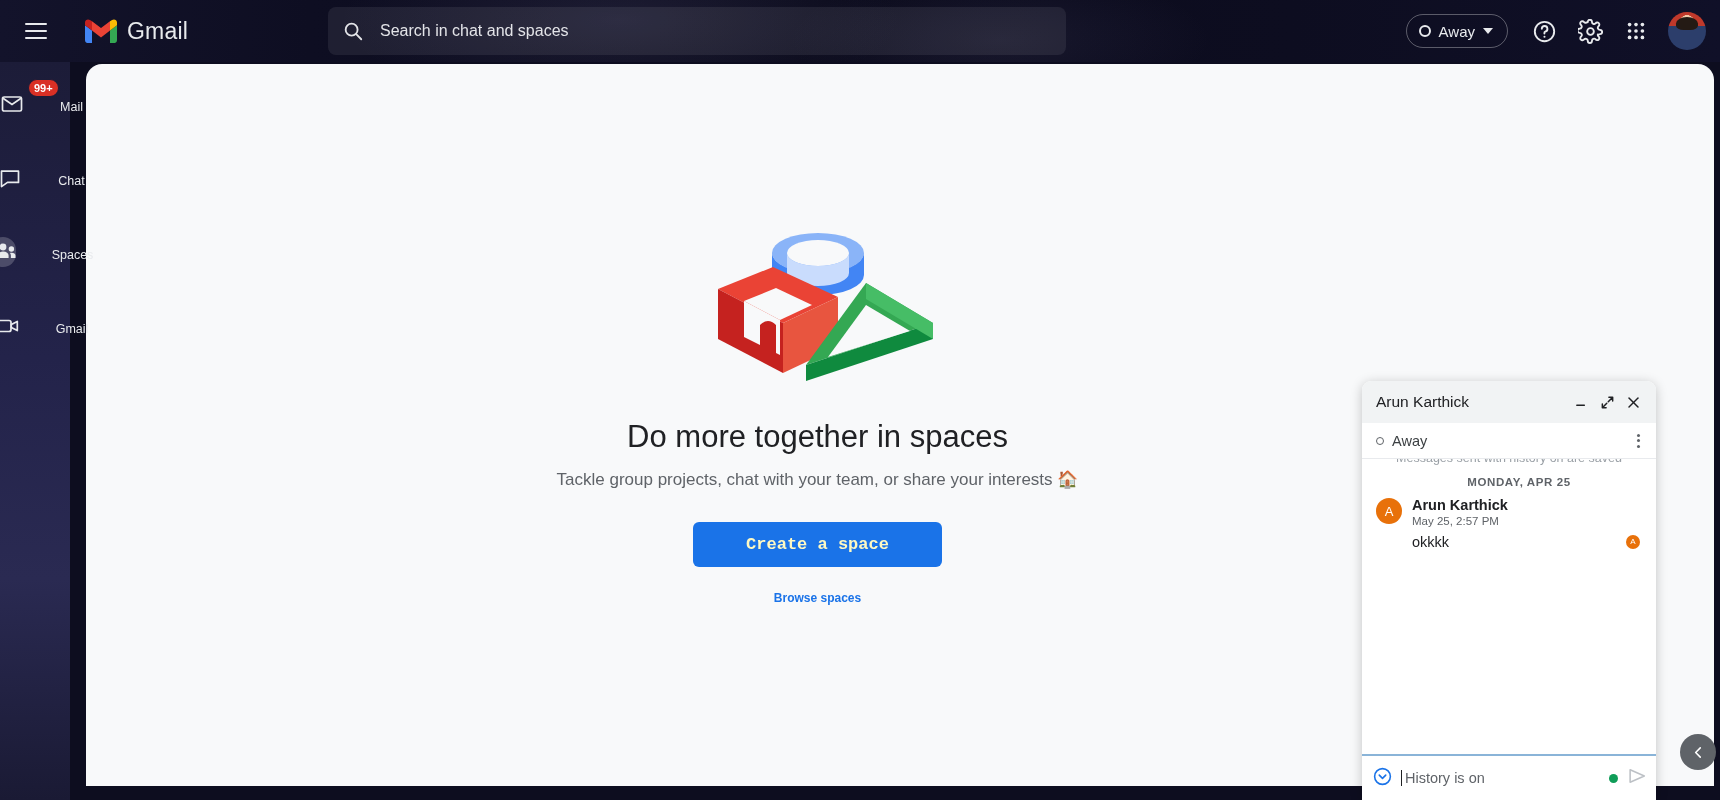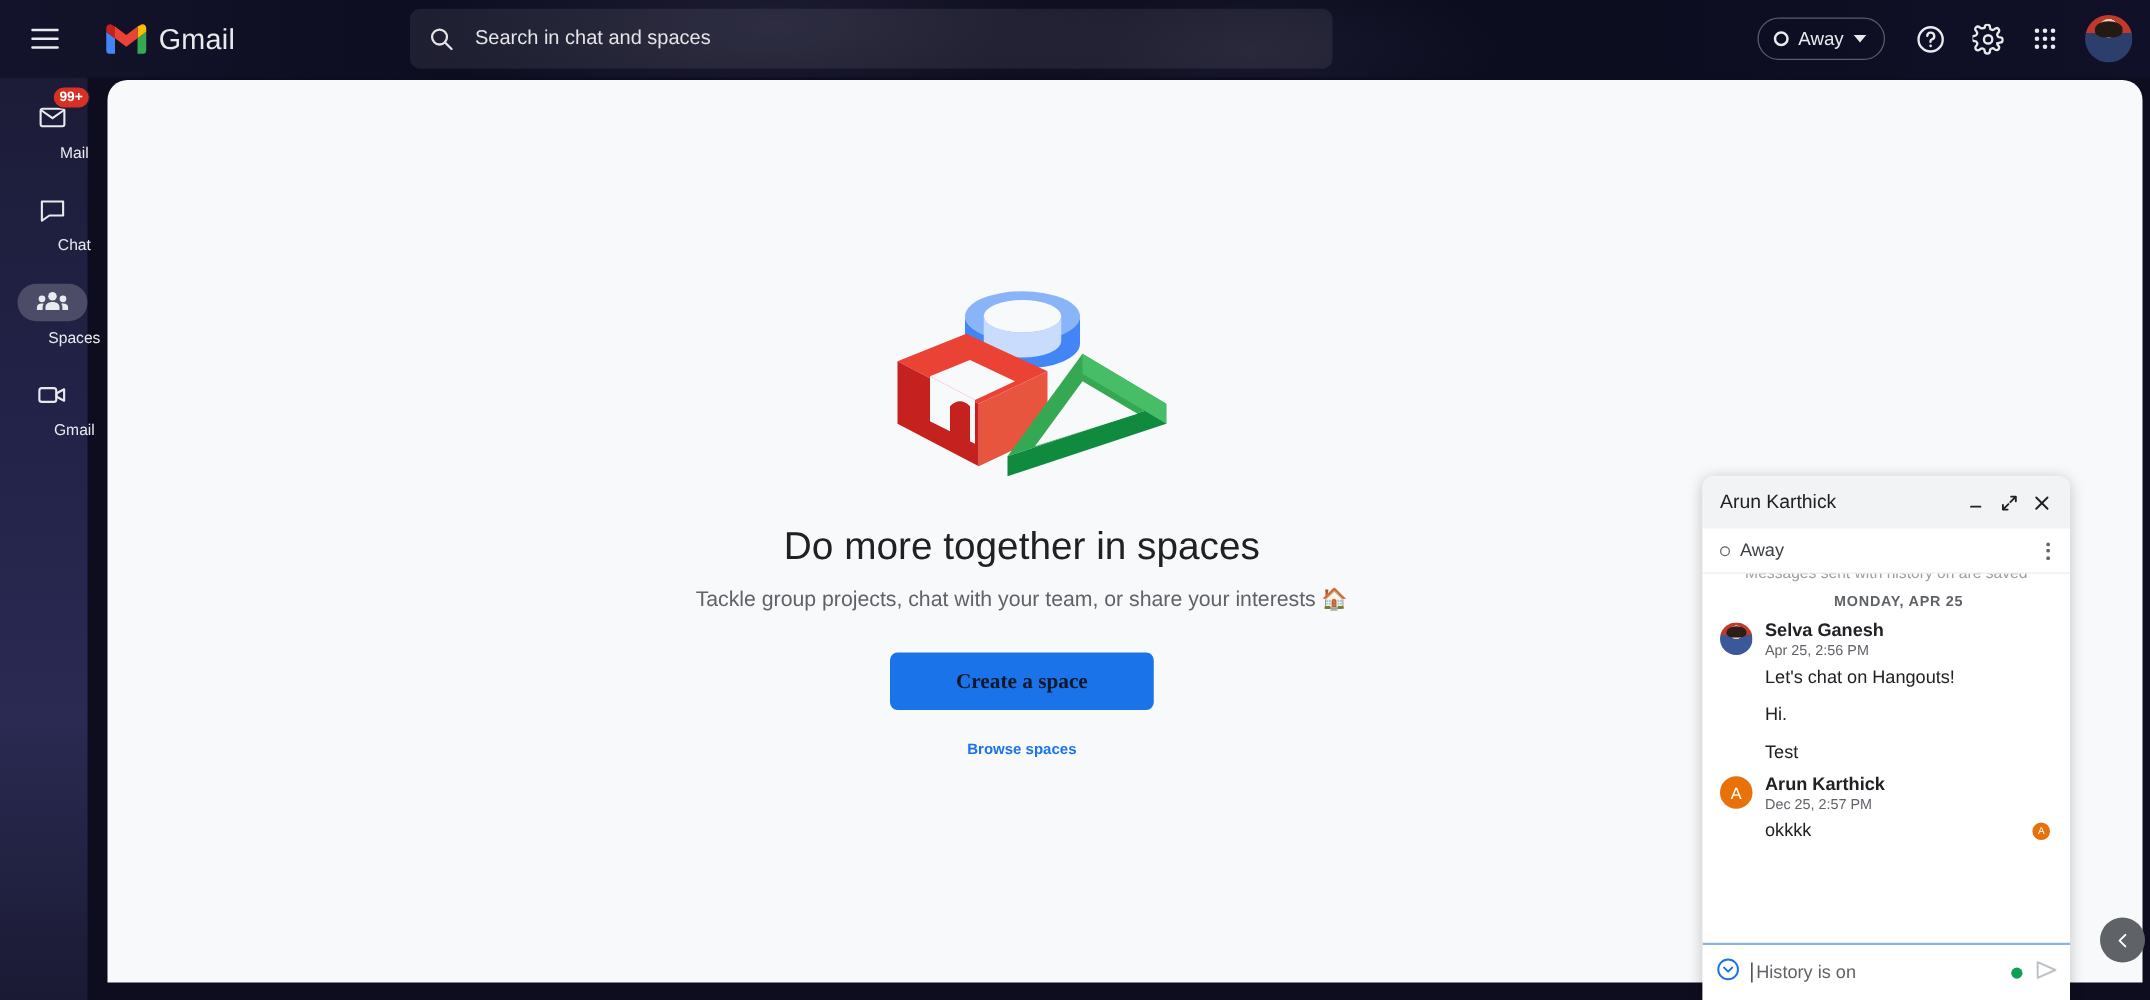--- a/index.html
+++ b/index.html
@@ -71,21 +71,21 @@
   }
 
   
   .rail {
     position: absolute; left: 0; top: 62px; width: 70px; height: 738px;
     background: linear-gradient(180deg,#1c1c38 0%,#23234a 40%,#2a2a52 70%,#1a1a34 100%);
     z-index: 20;
   }
   .rail-item {
     width: 83px; height: 64px; margin-top: 10px;
-    display: flex; flex-direction: column; align-items: center; justify-content: center;
+    display: flex; flex-direction: row; align-items: center; justify-content: center;
     cursor: pointer; position: relative;
   }
   .rail-icon-box {
     width: 56px; height: 30px; border-radius: 15px;
     display: flex; align-items: center; justify-content: center; position: relative;
   }
   .rail-item.active .rail-icon-box { background: rgba(232,234,237,0.22); }
   .rail-label { color: #e8eaed; font-size: 12.5px; margin-top: 6px; padding-left: 36px; }
   .badge {
     position: absolute; left: 28px; top: -10px;
@@ -103,23 +103,23 @@
   .empty-state {
     position: absolute; left: 0; top: 0; width: 1463px; height: 722px;
     display: flex; flex-direction: column; align-items: center; justify-content: center;
     padding-bottom: 40px;
   }
   .illus { width: 260px; height: 190px; margin-bottom: 24px; }
   .es-title { font-size: 31px; color: #202124; font-weight: 400; }
   .es-sub { font-size: 17px; color: #5f6368; margin-top: 14px; }
   .btn-primary {
     margin-top: 32px;
-    background: #1a73e8; color: #0f172a; border: none; border-radius: 6px;
+    background: #1a73e8; color: #fef9c3; border: none; border-radius: 6px;
     font-size: 17px; font-weight: bold; padding: 13px 53px; cursor: pointer;
-    font-family: Liberation Serif, serif;
+    font-family: Liberation Mono, monospace;
   }
   .link-browse {
     margin-top: 24px; color: #1a73e8; font-size: 12px; font-weight: bold; cursor: pointer;
   }
 
   
   .chatwin {
     position: absolute; left: 1362px; top: 381px; width: 294px; height: 419px;
     background: #fff; border-radius: 9px 9px 0 0;
     box-shadow: 0 2px 12px rgba(0,0,0,0.22);
@@ -377,42 +377,26 @@
         <i></i>
           <i></i>
           <i></i>
       </span>
     </div>
 
     <div class="cw-body">
       <div class="sys-note">Messages sent with history on are saved</div>
       <div class="date-sep">MONDAY, APR 25</div>
 
-      <div class="msg-group">
-        <div class="av photo"></div>
-        <div class="msg-main">
-          <div class="msg-name">Selva Ganesh</div>
-          <div class="msg-time">Apr 25, 2:56 PM</div>
-          <div class="msg-line">
-            <span class="txt">Let's chat on Hangouts!</span>
-          </div>
-          <div class="msg-line">
-            <span class="txt">Hi.</span>
-          </div>
-          <div class="msg-line">
-            <span class="txt">Test</span>
-          </div>
-        </div>
-      </div>
 
       <div class="msg-group">
         <div class="av letter">A</div>
         <div class="msg-main">
           <div class="msg-name">Arun Karthick</div>
-          <div class="msg-time">Dec 25, 2:57 PM</div>
+          <div class="msg-time">May 25, 2:57 PM</div>
           <div class="msg-line">
             <span class="txt">okkkk</span>
             <span class="read-dot">A</span>
           </div>
         </div>
       </div>
     </div>
 
     <div class="cw-compose">
       <span>

